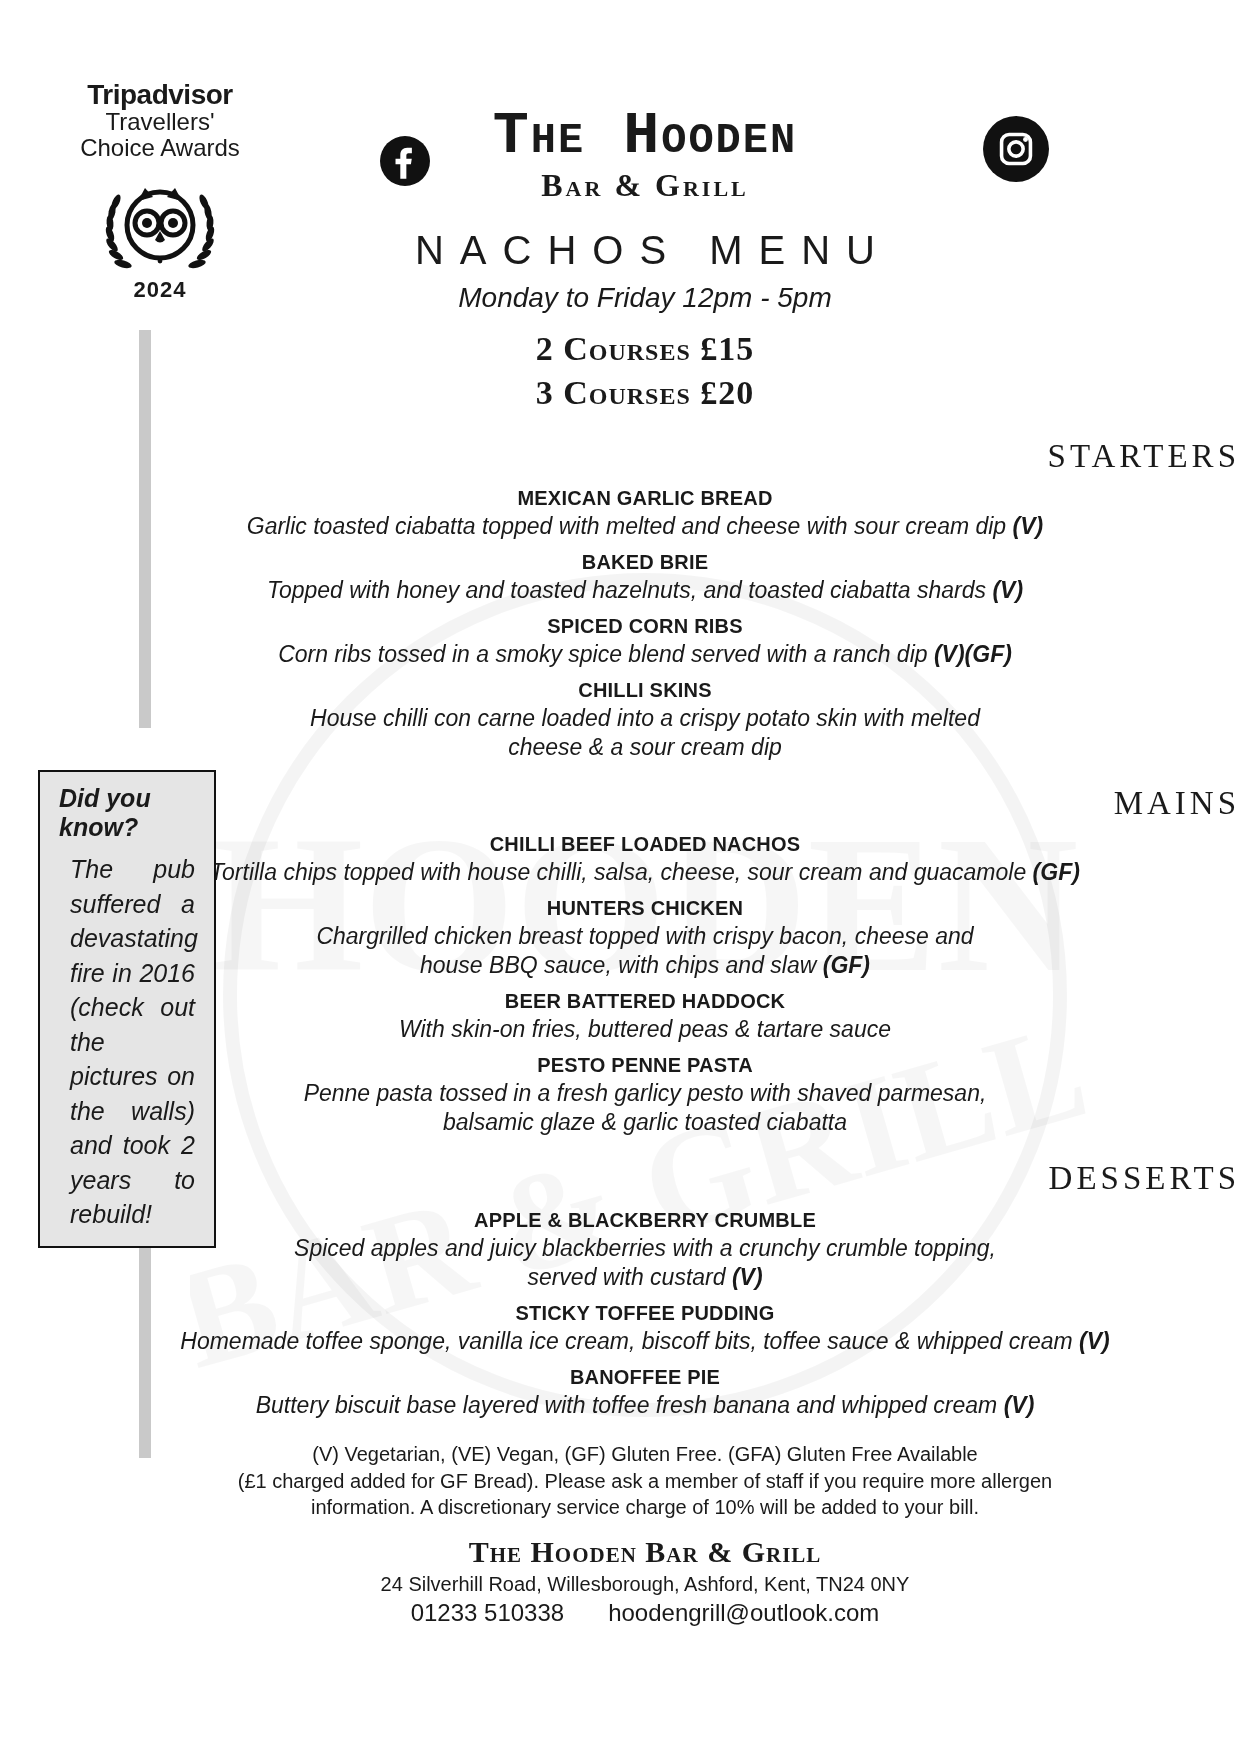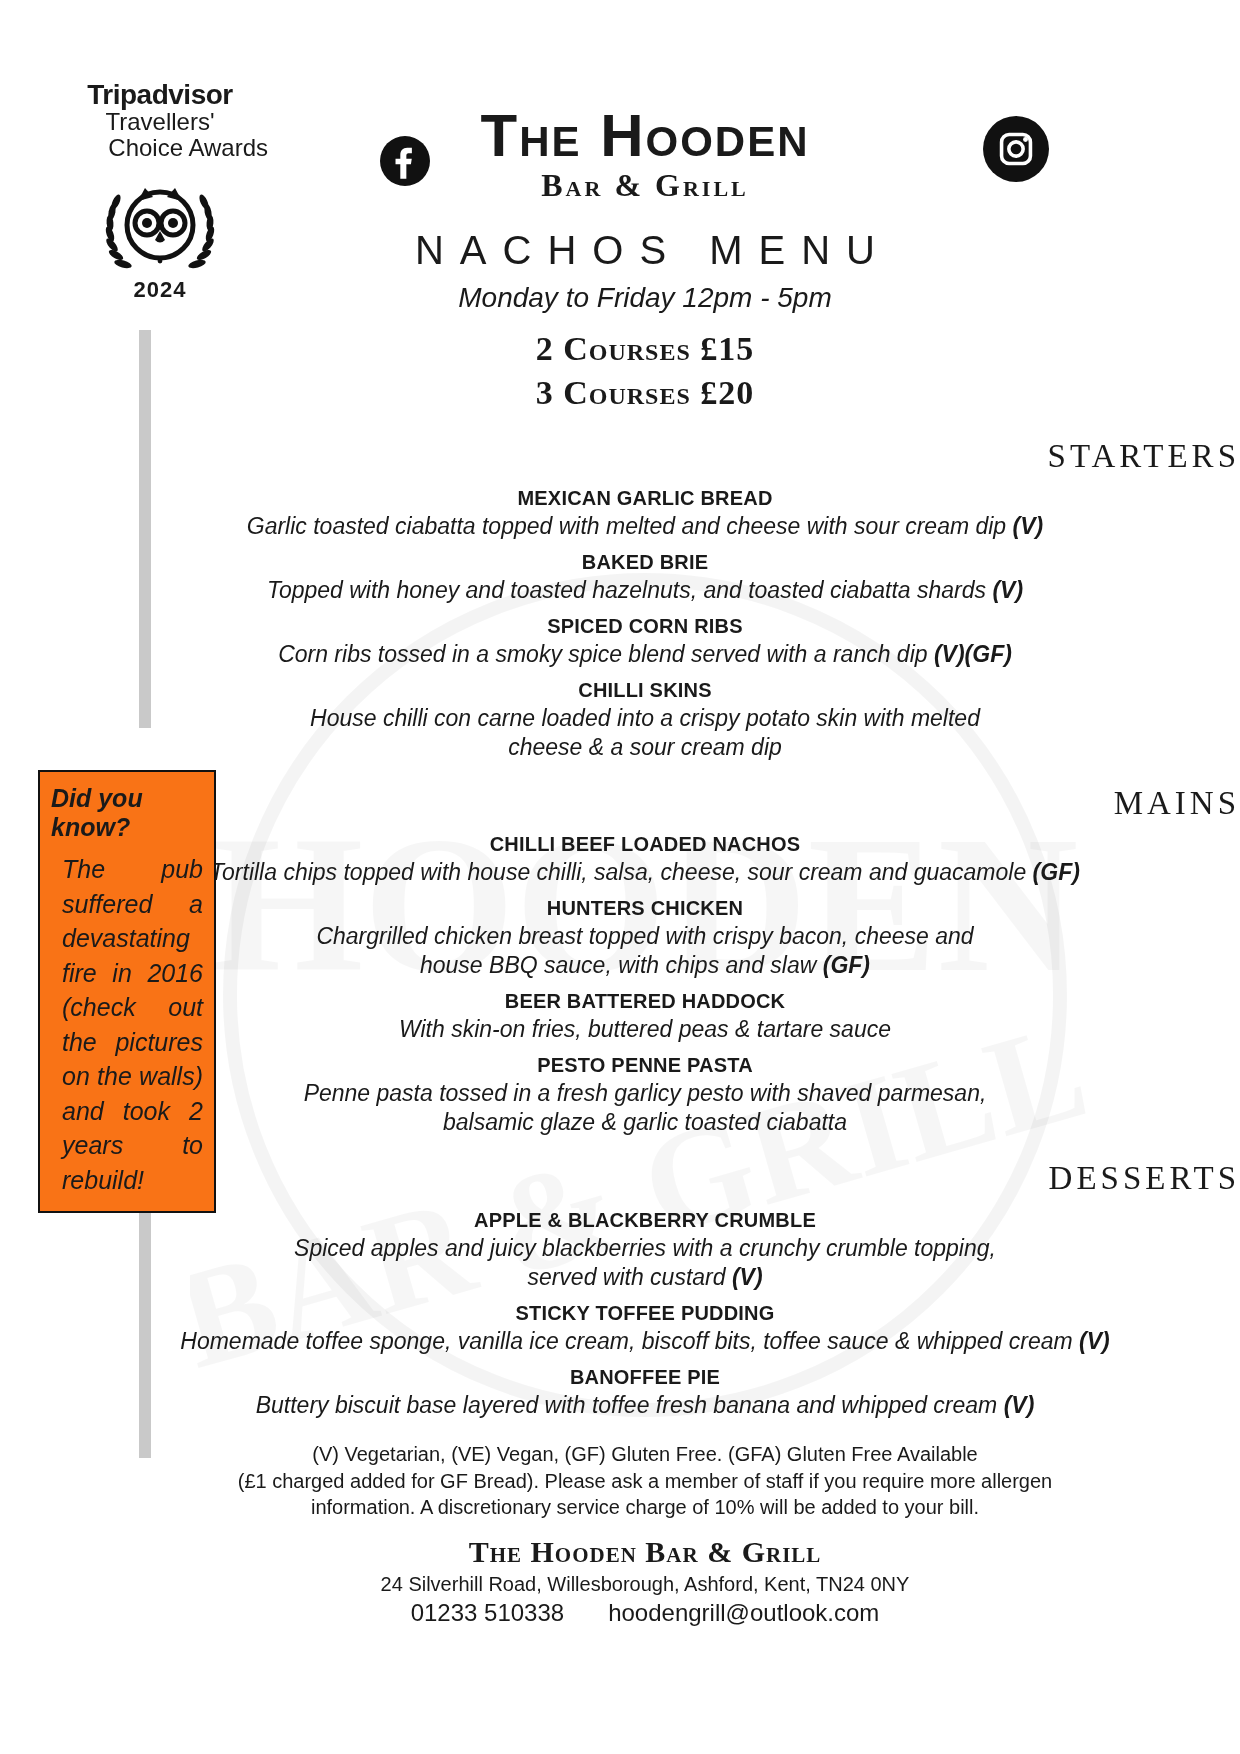--- a/index.html
+++ b/index.html
@@ -11,37 +11,37 @@
 
   
   .vbar{position:absolute;left:139px;width:12px;background:#c9c9c9;z-index:0;}
   .vbar.seg1{top:330px;height:398px;}
   .vbar.seg2{top:1070px;height:388px;}
 
   
   .award{position:absolute;left:52px;top:80px;width:216px;text-align:center;z-index:1;}
   .award .brand{font-size:28px;font-weight:700;letter-spacing:-0.5px;line-height:1.05;}
   .award .l2{font-size:24px;line-height:1.08;}
-  .award .l3{font-size:24px;line-height:1.08;text-align:right;}
+  .award .l3{font-size:24px;line-height:1.08;}
   .award .year{font-size:22px;font-weight:700;margin-top:-4px;letter-spacing:1px;}
   .award svg{margin-top:4px;}
 
   
   .dyk{position:absolute;left:38px;top:770px;width:178px;box-sizing:border-box;
-       border:2px solid #111;background:#f97316;padding:12px 11px 14px;z-index:2;text-align:left;}
+       border:2px solid #111;background:#e5e5e5;padding:12px 19px 14px;z-index:2;text-align:left;}
   .dyk .dyk-title{font-style:italic;font-weight:700;font-size:25px;margin-bottom:10px;}
   .dyk .dyk-body{font-style:italic;font-size:25px;line-height:1.38;text-align:justify;margin-left:11px;}
 
   
   .content{position:absolute;left:50px;top:106px;width:1190px;text-align:center;z-index:1;}
   .icon{position:absolute;display:block;}
   .fb-icon{left:330px;top:30px;}
   .ig-icon{left:933px;top:10px;}
 
-  .title{font-family:Liberation Sans, sans-serif;font-variant:small-caps;font-weight:700;
+  .title{font-family:Liberation Mono, monospace;font-variant:small-caps;font-weight:700;
          font-size:60px;line-height:1;letter-spacing:2px;}
   .subtitle{font-family:"Liberation Serif",serif;font-variant:small-caps;font-weight:700;
             font-size:32px;line-height:1.1;letter-spacing:3px;margin-top:2px;}
   .menu-title{margin-top:26px;font-size:40px;line-height:1.05;letter-spacing:16px;padding-left:16px;font-weight:400;}
   .hours{margin-top:10px;font-style:italic;font-size:28px;line-height:1.2;}
   .offers{margin-top:12px;font-family:"Liberation Serif",serif;font-variant:small-caps;
           font-weight:700;font-size:34px;line-height:1.3;letter-spacing:1px;}
 
   .section-title{font-family:"Liberation Serif",serif;font-weight:400;font-size:33px;
                  letter-spacing:4px;line-height:1.2;margin:22px 0 10px;text-align:right;}

